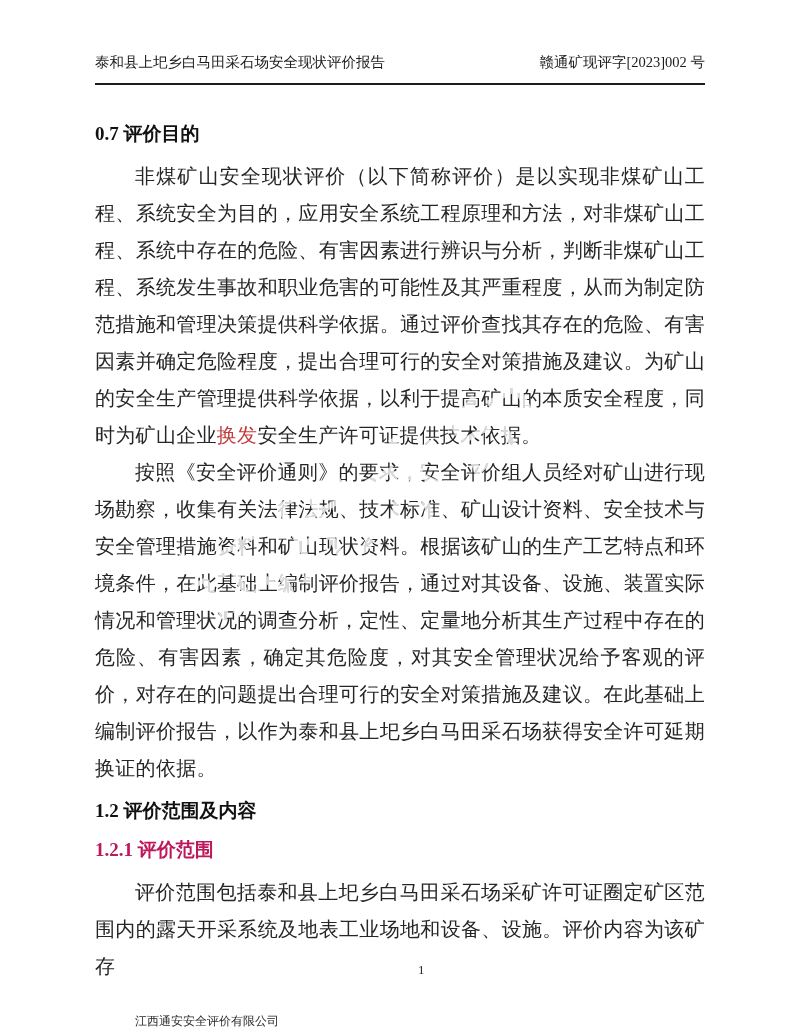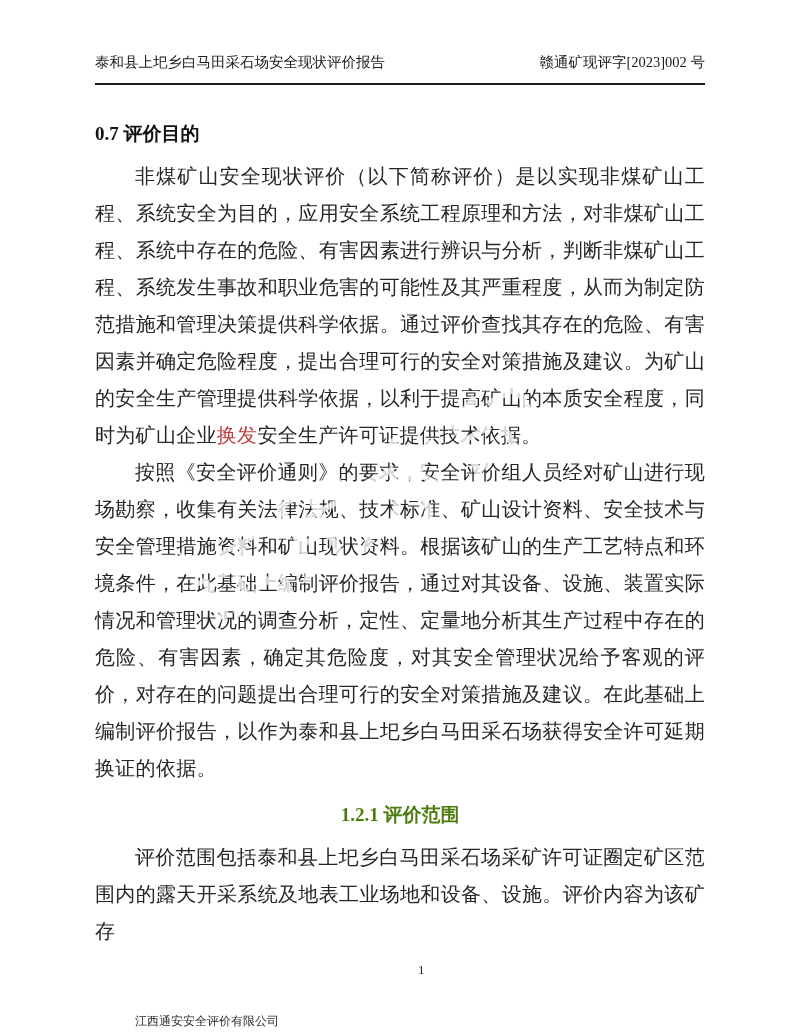--- a/index.html
+++ b/index.html
@@ -32,21 +32,21 @@
   .h-s1{
     margin:38px 0 0 0;
     font-size:19px;line-height:22px;font-weight:bold;color:#111;
   }
   .h-s2{
     margin:13px 0 0 0;
     font-size:19px;line-height:22px;font-weight:bold;color:#111;
   }
   .h-s3{
     margin:17px 0 0 0;
-    font-size:19px;line-height:22px;font-weight:bold;color:#4d7c0f;text-align:center;
+    font-size:19px;line-height:22px;font-weight:bold;color:#be185d;
   }
   p.body-par{
     margin:0;
     font-size:20px;line-height:37px;
     letter-spacing:0.3px;
     text-align:justify;
     text-justify:inter-ideograph;
     text-indent:2em;
     color:#262626;
   }
@@ -86,20 +86,21 @@
       <span>赣通矿现评字[2023]002 号</span>
     </div>
 
 
     <div class="h-s1">0.7 评价目的</div>
 
     <p class="body-par first"><span>非煤矿山安全现状评价（以下简称评价）是以实现非煤矿山工程、系统安全为目的，应用安全系统工程原理和方法，对非煤矿山工程、系统中存在的危险、有害因素进行辨识与分析，判断非煤矿山工程、系统发生事故和职业危害的可能性及其严重程度，从而为制定防范措施和管理决策提供科学依据。通过评价查找其存在的危险、有害因素并确定危险程度，提出合理可行的安全对策措施及建议。为矿山的安全生产管理提供科学依据，以利于提高矿山的本质安全程度，同时为矿山企业</span><span class="red">换发</span><span>安全生产许可证提供技术依据。</span></p>
 
     <p class="body-par">按照《安全评价通则》的要求，安全评价组人员经对矿山进行现场勘察，收集有关法律法规、技术标准、矿山设计资料、安全技术与安全管理措施资料和矿山现状资料。根据该矿山的生产工艺特点和环境条件，在此基础上编制评价报告，通过对其设备、设施、装置实际情况和管理状况的调查分析，定性、定量地分析其生产过程中存在的危险、有害因素，确定其危险度，对其安全管理状况给予客观的评价，对存在的问题提出合理可行的安全对策措施及建议。在此基础上编制评价报告，以作为泰和县上圯乡白马田采石场获得安全许可延期换证的依据。</p>
 
+    <div class="h-s2">1.2 评价范围及内容</div>
 
     <div class="h-s3">1.2.1 评价范围</div>
 
     <p class="body-par first">评价范围包括泰和县上圯乡白马田采石场采矿许可证圈定矿区范围内的露天开采系统及地表工业场地和设备、设施。评价内容为该矿存</p>
 
   </div>
 
   <div class="watermark">试用水印</div>
 
   <div class="doc-footer-company">江西通安安全评价有限公司</div>

